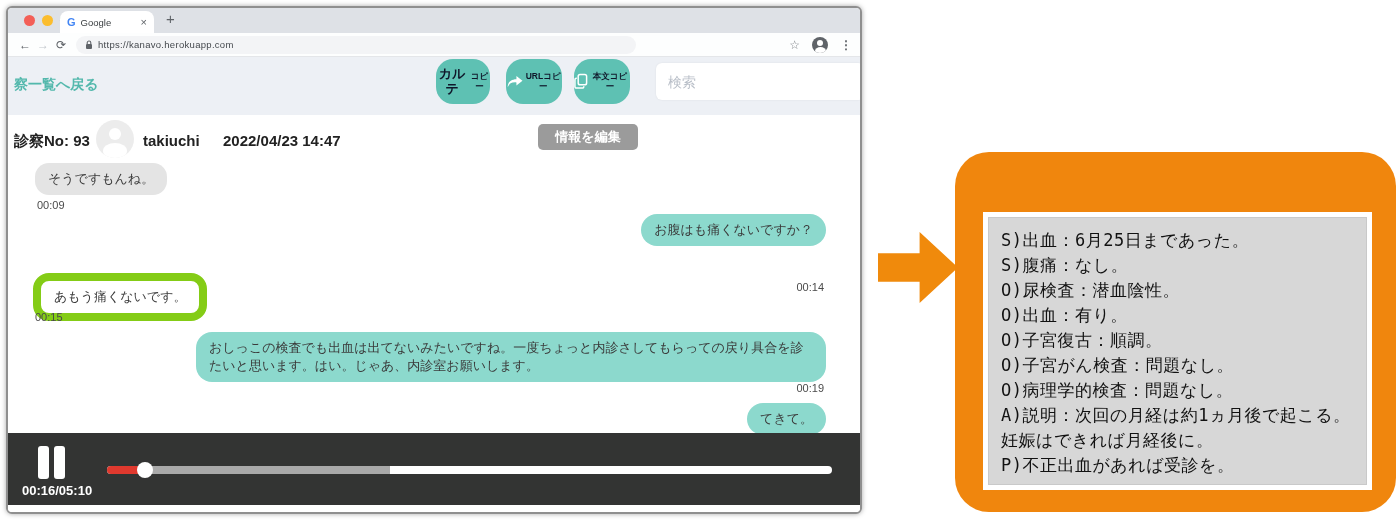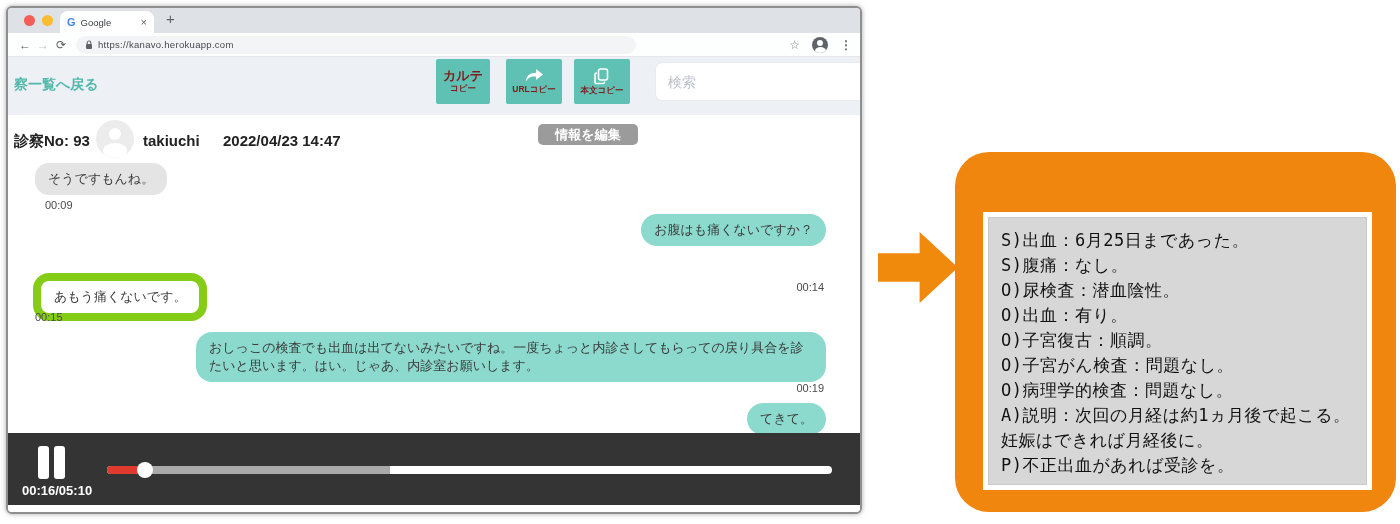--- a/index.html
+++ b/index.html
@@ -35,57 +35,57 @@
   .profile-ic::before { content:""; position:absolute; left:5px; top:3px; width:6px; height:6px; border-radius:50%; background:#fff; }
   .profile-ic::after { content:""; position:absolute; left:2.5px; top:10px; width:11px; height:8px; border-radius:50%; background:#fff; }
   .dots-ic { font-size:12px; color:#5f6368; font-weight:bold; }
 
   
   .page-bg { position:absolute; left:0; top:49px; right:0; bottom:0; background:#ffffff; }
   .page-header-band { position:absolute; left:0; top:49px; width:100%; height:58px; background:#edf0f5; }
 
   .back-link { position:absolute; left:6px; top:68px; font-size:14px; font-weight:bold; color:#53b8ac; }
 
-  .action-btn { position:absolute; top:51px; height:45px; background:#5ec1b3; border:none; border-radius:2px;
-                color:#7f1d1d; display:flex; flex-direction:column; align-items:center; justify-content:center;
+  .action-btn { position:absolute; top:51px; height:45px; background:#5ec1b3; border:none; border-radius:17px;
+                color:#0f172a; display:flex; flex-direction:row; align-items:center; justify-content:center;
                 gap:1px; cursor:pointer; font-family:inherit; }
   .action-btn .big { font-size:13px; font-weight:bold; line-height:1.1; }
   .action-btn .small { font-size:8.5px; font-weight:bold; line-height:1.1; }
   .btn-karte { left:428px; width:54px; }
   .btn-url { left:498px; width:56px; }
   .btn-body { left:566px; width:56px; }
   .action-btn svg { display:block; }
 
   .search-input { position:absolute; left:648px; top:55px; width:208px; height:37px; background:#fff;
                   border:none; border-radius:6px; padding:0 12px; font-size:14px; color:#0369a1;
                   font-family:inherit; box-shadow:0 0 2px rgba(0,0,0,.08); }
   .search-input::placeholder { color:#b9bfc8; }
 
   .consult-no { position:absolute; left:6px; top:124px; font-size:15px; font-weight:bold; color:#222; }
   .chat-avatar { position:absolute; left:88px; top:112px; width:38px; height:38px; border-radius:50%;
                  background:#ececec; overflow:hidden; }
   .chat-avatar::before { content:""; position:absolute; left:13px; top:8px; width:12px; height:12px; border-radius:50%; background:#fff; }
   .chat-avatar::after { content:""; position:absolute; left:7px; top:23px; width:24px; height:16px; border-radius:50%; background:#fff; }
   .user-name { position:absolute; left:135px; top:124px; font-size:15px; font-weight:bold; color:#222; }
   .consult-date { position:absolute; left:215px; top:124px; font-size:15px; font-weight:bold; color:#222; }
-  .edit-btn { position:absolute; left:530px; top:116px; width:100px; height:21px; background:#9b9b9b;
+  .edit-btn { position:absolute; left:530px; top:116px; width:100px; height:26px; background:#9b9b9b;
               border:none; border-radius:5px; color:#fff; font-size:13px; font-weight:bold;
               font-family:inherit; cursor:pointer; }
 
   .bubble { position:absolute; font-size:13px; color:#3a3a3a; padding:7px 13px; line-height:18px; }
   .bubble.gray { background:#e4e4e4; border-radius:14px; }
   .bubble.teal { background:#8cd9cd; border-radius:16px; }
   .bubble.red-outline { background:#fff; border:8px solid #84cc16; border-radius:16px; }
   .b1 { left:27px; top:155px; }
   .b2 { right:34px; top:206px; }
   .b3 { left:25px; top:265px; }
   .b4 { left:188px; right:34px; top:324px; }
   .b5 { right:34px; top:395px; }
   .msg-time { position:absolute; font-size:11px; color:#4a4a4a; }
-  .t1 { left:37px; top:191px;text-align:right; }
+  .t1 { left:29px; top:191px;text-align:right; }
   .t2 { right:36px; top:245px;margin-top:28px; }
   .t3 { left:27px; top:303px; }
   .t4 { right:36px; top:374px; }
 
   
   .player { position:absolute; left:0; top:425px; width:100%; height:72px; background:#333433; z-index:5; }
   .pause-btn { position:absolute; left:30px; top:13px; width:28px; height:33px; cursor:pointer; }
   .pause-btn span { position:absolute; top:0; width:11px; height:33px; background:#fff; border-radius:3px; }
   .pause-btn span:first-child { left:0; } .pause-btn span:last-child { left:16px; }
   .player-time { position:absolute; left:14px; top:50px; font-size:13px; font-weight:bold; color:#fff; }

